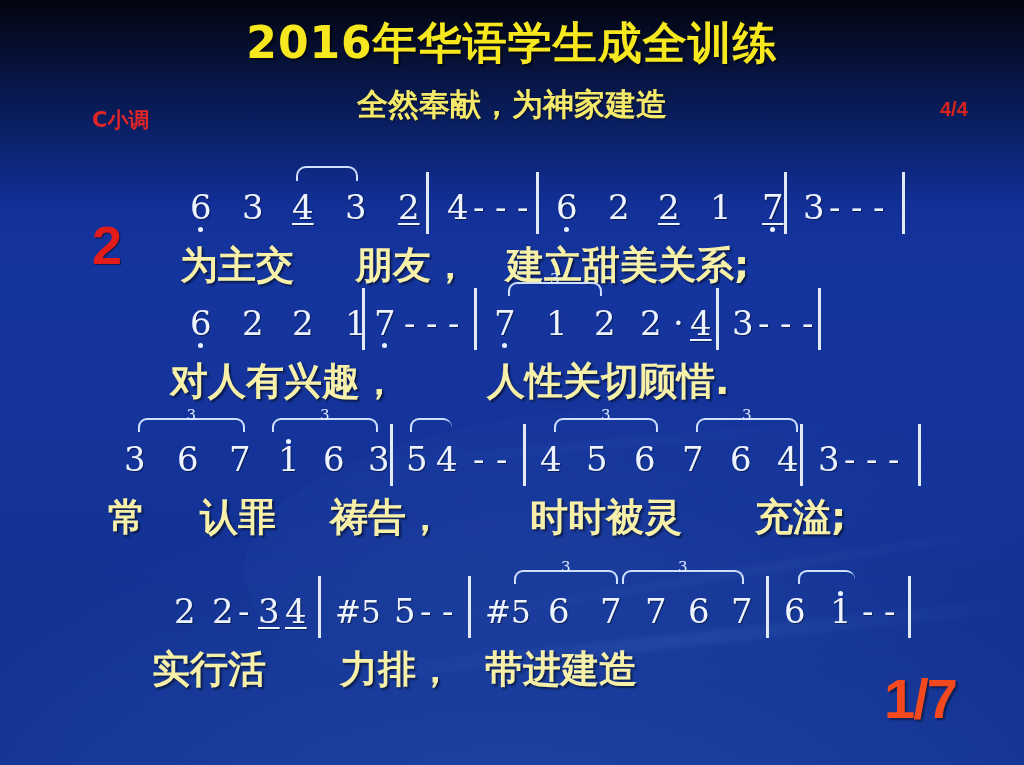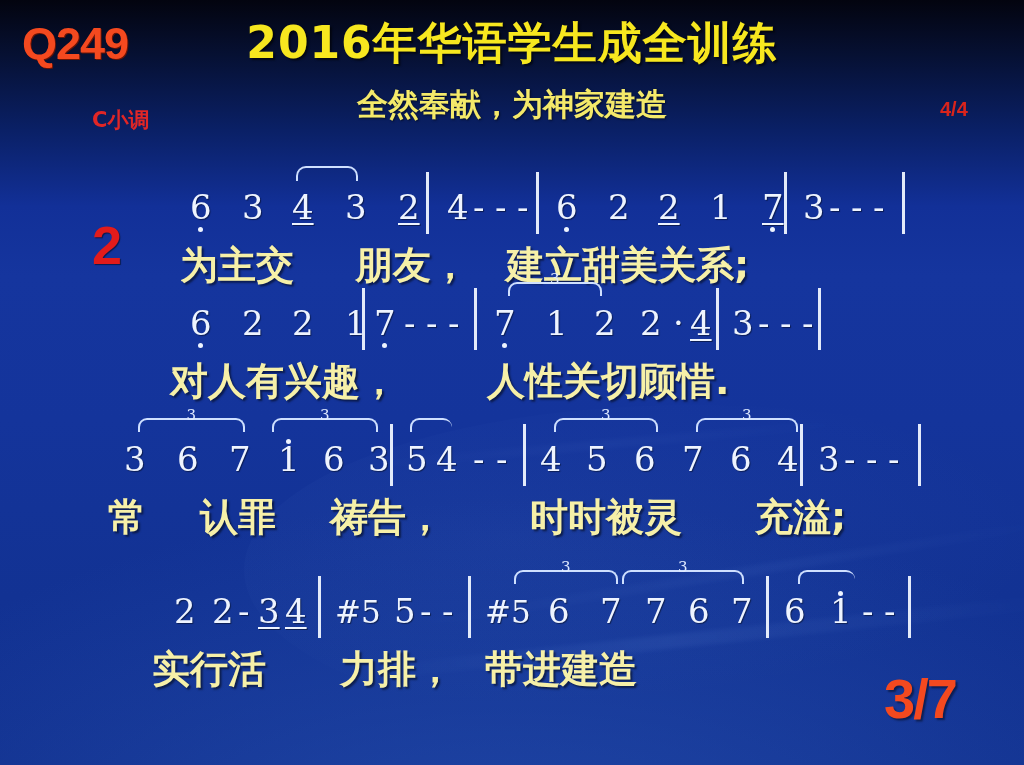--- a/index.html
+++ b/index.html
@@ -137,27 +137,26 @@
 </head>
 <body>
 
 <div id="slide">
 
   <div class="swoosh sw1"></div>
   <div class="swoosh sw2"></div>
   <div class="swoosh sw3"></div>
   <div class="swoosh sw4"></div>
 
-  <div class="abs" id="song-code">Q249</div>
   <div class="abs" id="main-title">2016年华语学生成全训练</div>
   <div class="abs" id="subtitle">全然奉献，为神家建造</div>
   <div class="abs" id="key-signature">C小调</div>
   <div class="abs" id="time-signature">4/4</div>
   <div class="abs" id="verse-number">2</div>
-  <div class="abs" id="page-indicator">3/7</div>
+  <div class="abs" id="page-indicator">1/7</div>
 
   <div id="score-container">
       <div class="system" style="top: 168px;">
         <div class="noterow">
           <div class="slur" style="left: 296px; width: 58px; top: -2px;"></div>
           <span class="note" style="left: 190px; bottom: 6px;">6</span>
           <span class="dot-low" style="left: 198px; bottom: -2px;"></span>
           <span class="note" style="left: 242px; bottom: 6px;">3</span>
           <span class="note underline" style="left: 292px; bottom: 6px;">4</span>
           <span class="note" style="left: 345px; bottom: 6px;">3</span>

